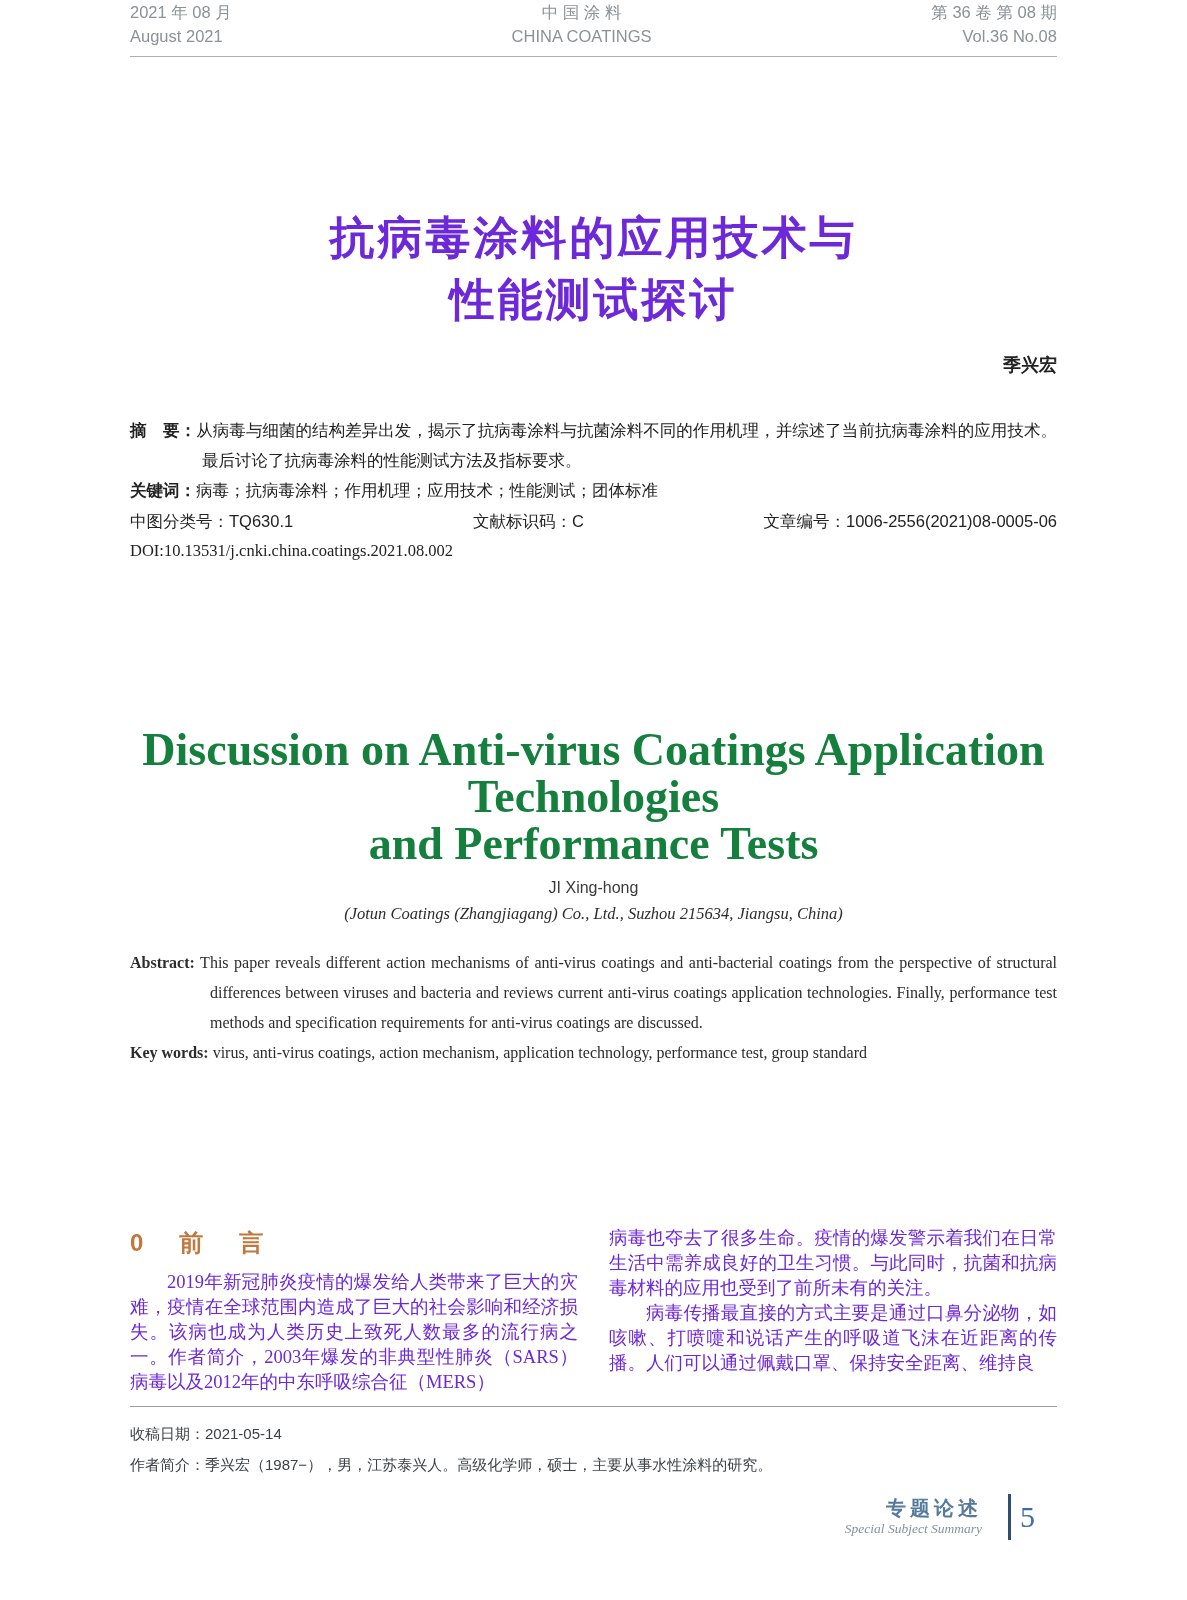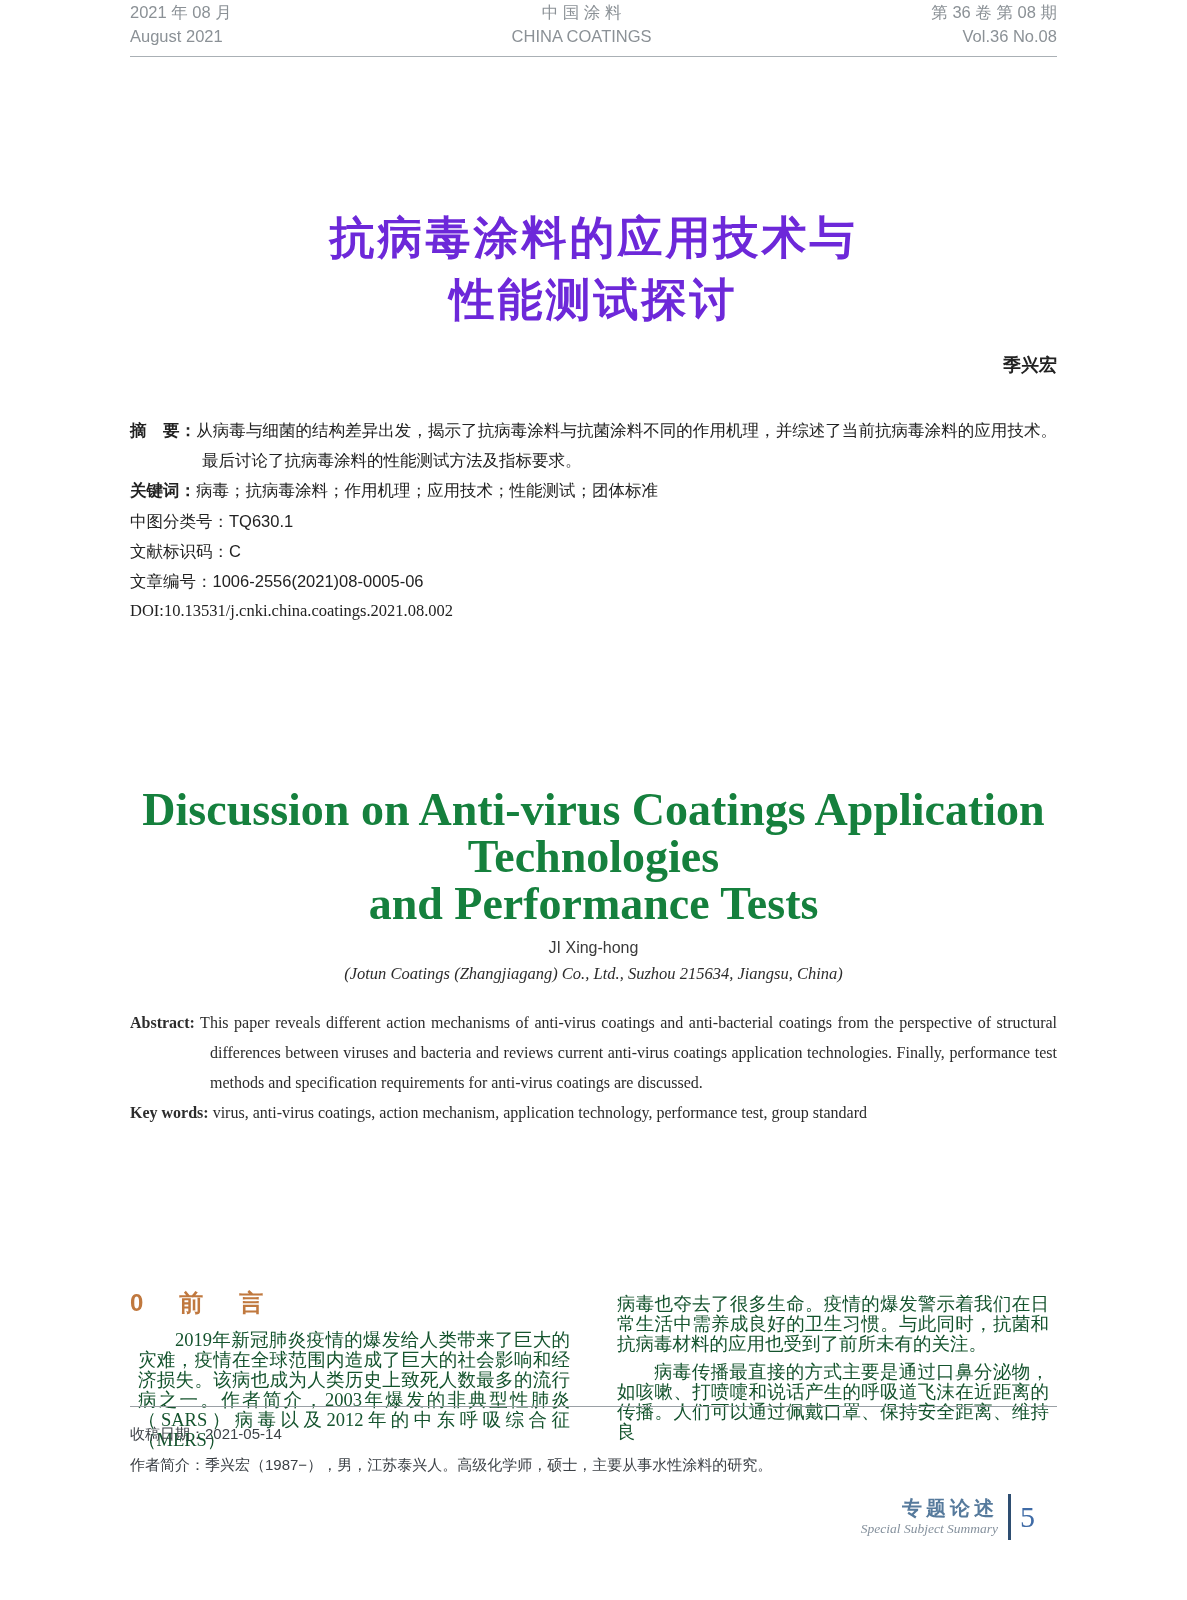--- a/index.html
+++ b/index.html
@@ -32,21 +32,21 @@
     color:#6d28d9;font-weight:bold;
     font-size:45px;line-height:62px;letter-spacing:3px;
   }
   .cn-author{margin-top:22px;text-align:right;font-size:18px;font-weight:bold;color:#222;}
   .cn-affil{margin-top:11px;text-align:center;font-size:16.5px;color:#222;}
 
   
   .cn-meta{margin-top:38px;font-size:16.5px;line-height:30px;color:#222;}
   .hang{padding-left:72px;text-indent:-72px;text-align:justify;}
   .hang .lbl{font-weight:bold;}
-  .meta-row{display:flex;justify-content:space-between;line-height:30px;margin-top:1px;flex-direction:column;}
+  .meta-row{display:flex;justify-content:space-between;line-height:30px;margin-top:1px;}
   .doi{font-family:"Liberation Serif",serif;font-size:16.5px;line-height:30px;color:#222;}
 
   
   .en-title{
     margin-top:160px;text-align:center;
     font-family:"Liberation Serif",serif;font-weight:bold;
     color:#15803d;font-size:46px;line-height:47px;
   }
   .en-author{margin-top:12px;text-align:center;font-size:16px;color:#3a3a3a;}
   .en-affil{
@@ -69,40 +69,40 @@
     display:flex;gap:31px;
   }
   .bcol{width:448px;}
   .sec-head{
     color:#c0783e;font-weight:bold;
     font-size:24px;line-height:34px;letter-spacing:6px;
     margin-bottom:10px;
   }
   .para{
     font-family:"Liberation Serif",serif;
-    font-size:18.5px;line-height:20px;
-    text-align:justify;color:#14532d;
-    margin:8px;
+    font-size:18.5px;line-height:25px;
+    text-align:justify;color:#6d28d9;
+    margin:0;
   }
   .para.indent{text-indent:2em;}
 
   
   .footnote{
     position:absolute;left:130px;top:1406px;width:927px;
     border-top:1.5px solid #9aa0a5;
     padding-top:11px;
     font-size:15px;line-height:31px;color:#3c4146;
   }
 
   
   .pfooter{
     position:absolute;top:1494px;right:152px;
     display:flex;align-items:center;
   }
-  .pf-text{text-align:right;padding-right:10px;}
+  .pf-text{text-align:right;padding-right:26px;}
   .pf-cn{color:#567a9c;font-weight:bold;font-size:20px;letter-spacing:4px;line-height:24px;}
   .pf-en{color:#85919d;font-family:"Liberation Serif",serif;font-size:13.5px;line-height:18px;font-style:italic;}
   .pf-bar{width:3px;height:46px;background:#2e4e71;}
   .pf-num{
     padding-left:9px;
     font-family:"Liberation Serif",serif;
     font-size:30px;color:#3f6ba6;line-height:46px;
   }
 </style>
 </head>

